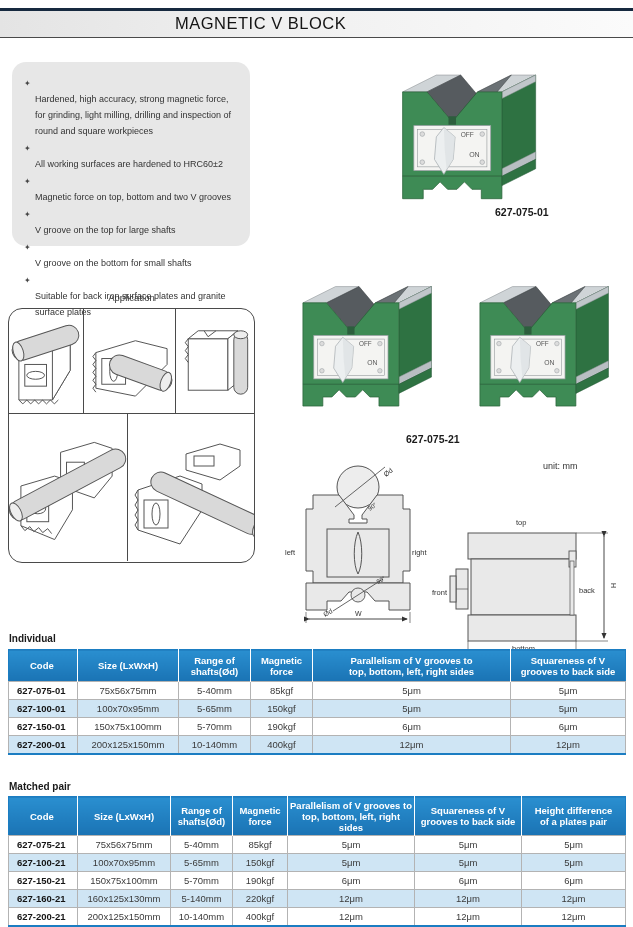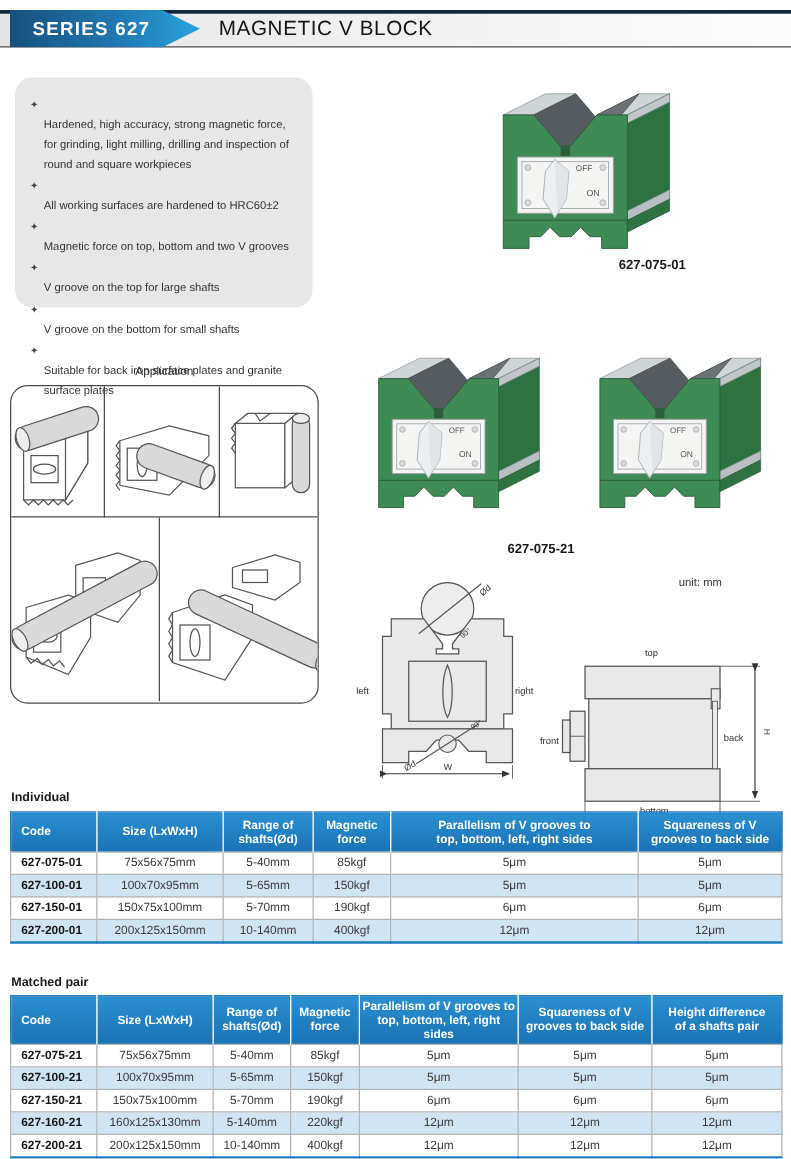--- a/index.html
+++ b/index.html
@@ -49,36 +49,35 @@
 
   
   .sect-title{position:absolute;font-size:10px;font-weight:bold;color:#1a1a1a;}
   .tblwrap{position:absolute;left:8px;width:617px;}
   table.spec{border-collapse:collapse;table-layout:fixed;width:617px;
     border:1px solid #1b7dc2;border-bottom:2.5px solid #1b7dc2;}
   table.spec th{background:linear-gradient(180deg,#2a8fd0,#1a73b4);color:#fff;
     font-size:9.5px;font-weight:bold;white-space:pre-line;line-height:11px;
     border-right:1px solid #fff;padding:2px 1px;vertical-align:middle;}
   table.spec th:last-child{border-right:none;}
-  table.spec th.code-h{text-align:left;padding-left:8px;}
+  table.spec th.code-h{text-align:left;padding-left:21px;}
   table.spec td{font-size:9.5px;color:#3a3a3a;text-align:center;height:17px;
     border:1px solid #b3b3b3;padding:0 2px;}
   table.spec td.code{font-weight:bold;color:#141414;text-align:left;padding-left:8px;}
   table.spec tbody tr:nth-child(even){background:#cfe5f4;}
   table.spec tbody tr:nth-child(odd){background:#fff;}
   .tbl-individual th{height:27px;}
   .tbl-matched th{height:34px;}
 </style>
 </head>
 <body>
 
 <div class="page">
 
   <div class="header-strip"></div>
-  <div class="series-badge">SERIES 627</div>
   <div class="page-title">MAGNETIC V BLOCK</div>
 
   <div class="features-box">
       <div class="feat">
         <span class="bullet">✦</span>
         <span class="ftext">Hardened, high accuracy, strong magnetic force, for grinding, light milling, drilling and inspection of round and square workpieces</span>
       </div>
       <div class="feat">
         <span class="bullet">✦</span>
         <span class="ftext">All working surfaces are hardened to HRC60±2</span>
@@ -431,21 +430,21 @@
             <th>Size (LxWxH)</th>
             <th>Range of
 shafts(Ød)</th>
             <th>Magnetic
 force</th>
             <th>Parallelism of V grooves to
 top, bottom, left, right sides</th>
             <th>Squareness of V
 grooves to back side</th>
             <th>Height difference
-of a shafts pair</th>
+of a plates pair</th>
           </tr>
         </thead>
         <tbody>
           <tr>
             <td class="code">627-075-21</td>
             <td>75x56x75mm</td>
             <td>5-40mm</td>
             <td>85kgf</td>
             <td>5μm</td>
             <td>5μm</td>

